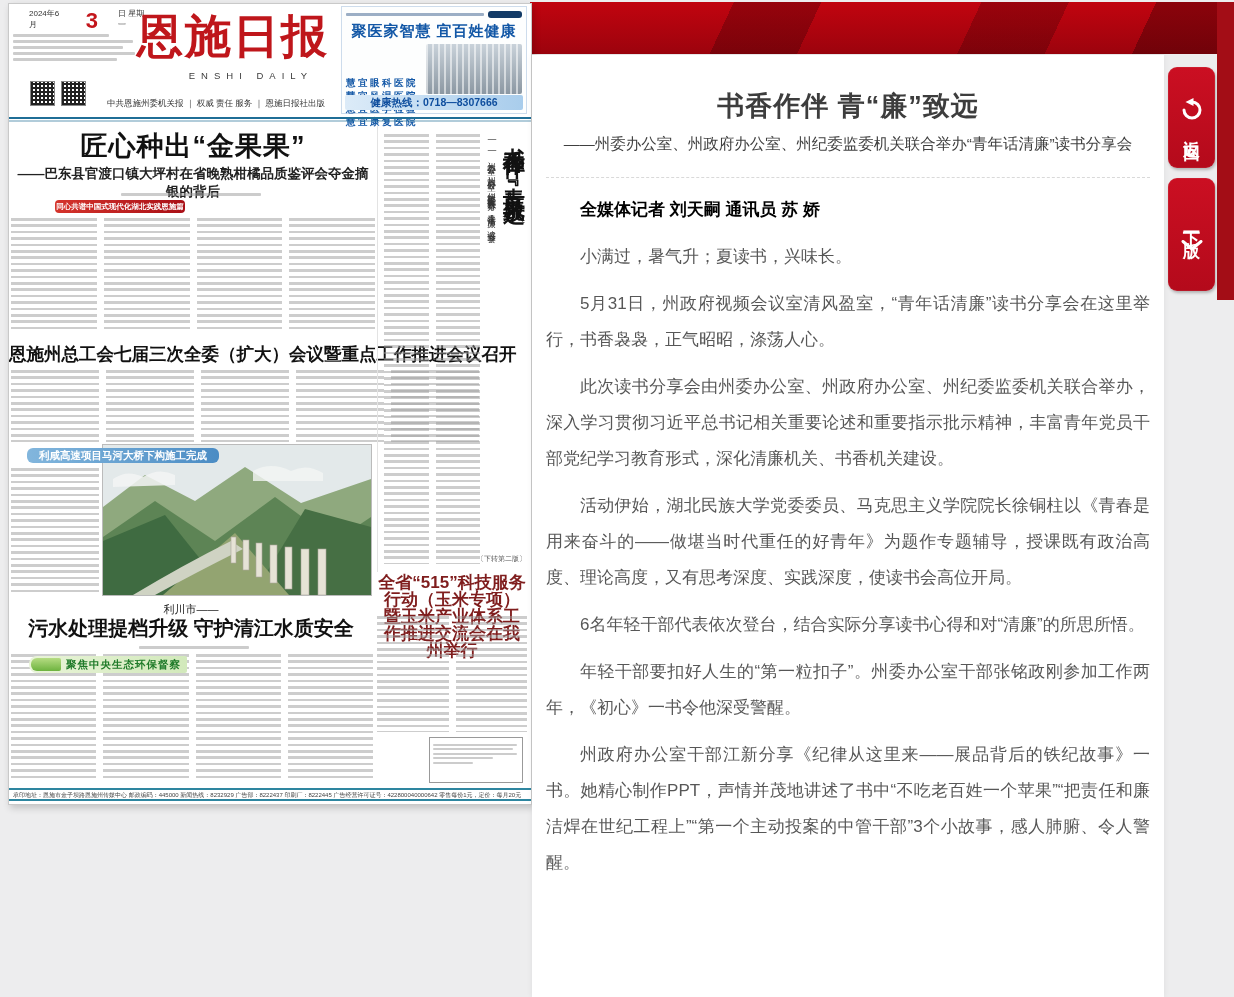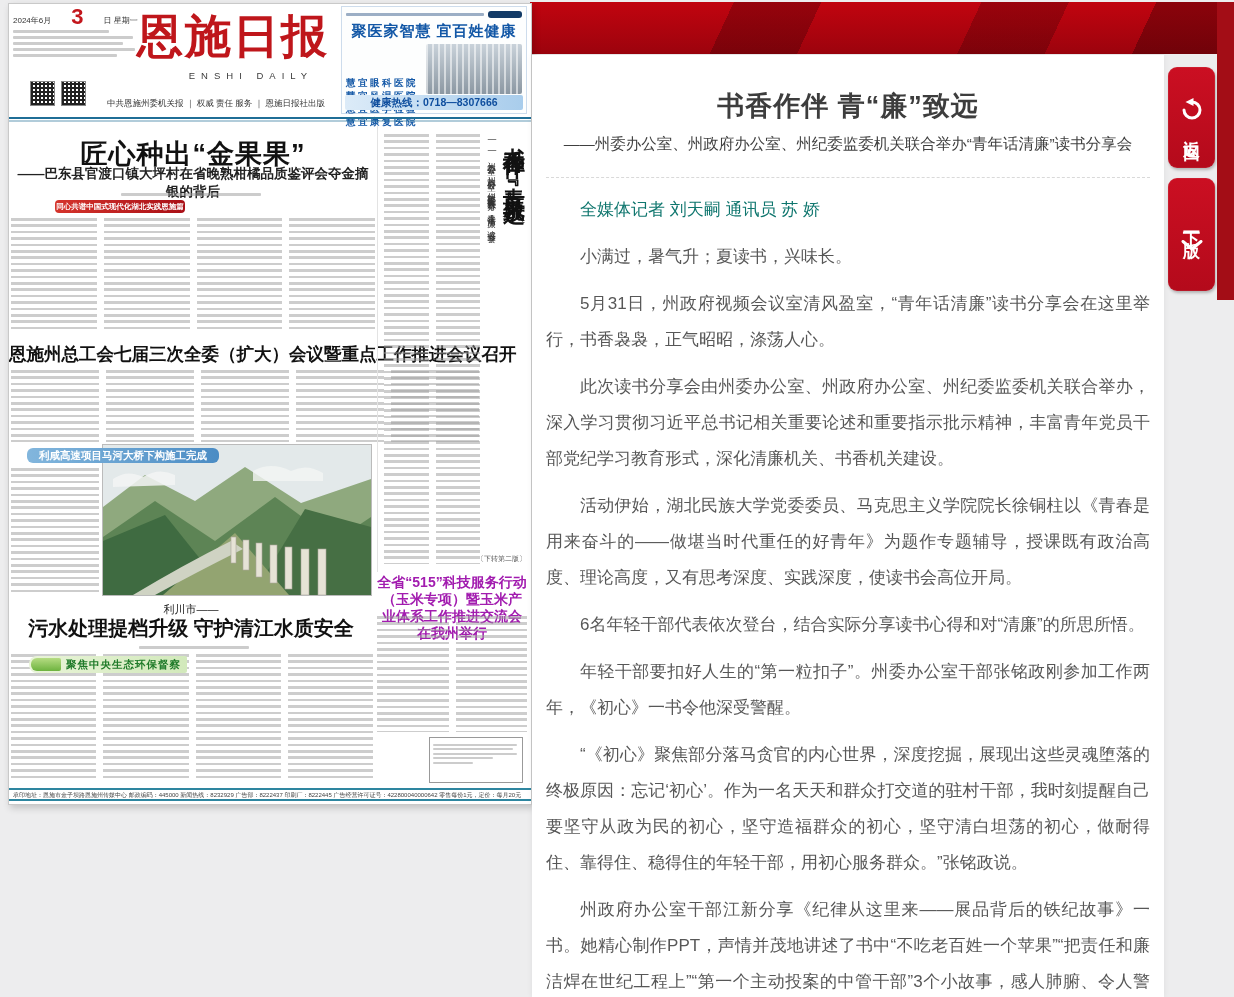--- a/index.html
+++ b/index.html
@@ -21,34 +21,34 @@
   .vbtn.back{height:101px;}
   .vbtn.next{height:113px;}
   .vbtn svg{display:block;}
 
   
   .reader{position:absolute;left:532px;top:55px;width:632px;height:942px;background:#fff;
     box-shadow:0 0 6px rgba(0,0,0,.07);padding:0 14px;box-sizing:border-box;overflow:hidden;}
   .reader h1{margin:33px 0 10px;text-align:center;font-size:27px;font-weight:700;color:#3d3d3d;letter-spacing:1px;}
   .reader h2{margin:0 0 22px;text-align:center;font-size:15.5px;font-weight:400;color:#3f3f3f;}
   .reader .dash{border:none;border-top:1px dashed #d9d9d9;margin:0 0 14px;}
-  .reader .byline{font-size:17px;color:#0f766e;line-height:36px;text-indent:2em;margin:8px 0 11px;}
+  .reader .byline{font-size:17px;color:#000000;line-height:36px;text-indent:2em;margin:8px 0 11px;font-weight:bold;}
   .reader p{font-size:17px;color:#575757;line-height:36px;text-indent:2em;margin:0 0 11px;text-align:justify;}
 
   
   .paper{position:absolute;left:8px;top:3px;width:522px;height:800px;background:#fff;
     border:1px solid #c9c9c9;box-shadow:2px 3px 7px rgba(0,0,0,.18);overflow:hidden;cursor:pointer;}
   .abs{position:absolute;}
   .ph-line{height:3px;background:#9a9a9a;opacity:.5;border-radius:1px;margin:3px 0;}
   .cols{display:flex;gap:7px;}
   .cols .col{flex:1;background:repeating-linear-gradient(#9b9b9b 0 2.6px, transparent 2.6px 6.4px);opacity:.5;}
 
   
   .mh-left{left:4px;top:4px;width:138px;height:104px;}
-  .date-row{display:flex;align-items:flex-end;gap:20px;color:#333;}
+  .date-row{display:flex;align-items:flex-end;gap:20px;color:#333;margin-left:16px;}
   .date-small{font-size:8px;}
   .date-big{font-size:22px;font-weight:bold;color:#c3161c;line-height:18px;}
   .qr-row{position:absolute;left:18px;top:74px;display:flex;gap:8px;}
   .qr{width:23px;height:23px;
     background-image:repeating-linear-gradient(0deg,#222 0 2px,transparent 2px 4px),repeating-linear-gradient(90deg,#222 0 2px,#fff 2px 4px);
     outline:1px solid #888;}
   .np-title{left:128px;top:2px;width:192px;text-align:center;font-family:"DejaVu Serif","Liberation Serif",serif;
     font-size:46px;font-weight:bold;color:#bf161b;letter-spacing:2px;line-height:60px;}
   .np-en{left:146px;top:66px;width:192px;text-align:center;font-size:9.5px;letter-spacing:6px;color:#3c3c3c;}
   .org-line{left:72px;top:94px;width:270px;text-align:center;font-size:8.5px;color:#333;white-space:nowrap;}
@@ -63,21 +63,21 @@
   .hosp-list{flex:1;margin-top:32px;}
   .hosp{font-size:9.5px;color:#1257a6;letter-spacing:2.5px;line-height:13px;font-weight:bold;white-space:nowrap;}
   .bldg{width:96px;height:50px;border-radius:2px;
     background:repeating-linear-gradient(90deg, rgba(255,255,255,.55) 0 2px, transparent 2px 6px),linear-gradient(#c9d2da,#8b97a2);}
   .ad-hotline{position:absolute;left:3px;right:3px;bottom:3px;height:15px;line-height:15px;text-align:center;
     font-size:10.5px;font-weight:bold;color:#0f4e9e;background:linear-gradient(90deg,#dcebf8,#a9cdec);border-radius:2px;}
 
   .mh-rule{left:0;top:113px;width:522px;height:2px;background:#1f6e96;box-shadow:0 3px 0 rgba(31,110,150,.35);}
 
   
-  .lead-title{left:0;top:132px;width:368px;text-align:center;font-size:27px;font-weight:bold;color:#111;letter-spacing:1px;}
+  .lead-title{left:0;top:124px;width:368px;text-align:center;font-size:27px;font-weight:bold;color:#111;letter-spacing:1px;}
   .lead-sub{left:2px;top:161px;width:364px;text-align:center;font-size:13.5px;font-weight:bold;color:#222;}
   .lead-byline{left:112px;top:186px;width:140px;}
   .campaign{left:22px;top:196px;width:130px;height:13px;line-height:13px;text-align:center;border-radius:4px;
     font-size:7.5px;color:#fff;font-weight:bold;background:linear-gradient(90deg,#d5342c,#a90f16);margin-left:24px;}
   .lead-cols{left:2px;top:214px;width:364px;height:112px;}
 
   
   .union-title{left:0;top:338px;width:470px;text-align:center;font-size:17.5px;font-weight:bold;color:#111;white-space:nowrap;}
   .union-cols{left:2px;top:366px;width:468px;height:72px;}
 
@@ -100,21 +100,21 @@
   
   .feature{left:368px;top:122px;width:152px;height:446px;border-left:1px solid #e3e3e3;}
   .feat-cols{position:absolute;left:6px;top:8px;width:96px;height:430px;}
   .feat-sub{position:absolute;right:30px;top:8px;height:330px;writing-mode:vertical-rl;text-orientation:upright;
     font-size:8.5px;color:#333;letter-spacing:1px;line-height:16px;}
   .feat-title{position:absolute;right:1px;top:4px;height:340px;writing-mode:vertical-rl;text-orientation:upright;
     font-size:22px;font-weight:bold;color:#111;letter-spacing:3px;}
   .turn-note{position:absolute;right:4px;top:428px;font-size:7px;color:#555;}
 
   
-  .corn-title{left:368px;top:570px;width:150px;font-size:14px;font-weight:bold;color:#a21caf;line-height:17px;text-align:center;}
+  .corn-title{left:368px;top:570px;width:150px;font-size:17px;font-weight:bold;color:#7f1d1d;line-height:17px;text-align:center;}
   .corn-cols{left:368px;top:612px;width:150px;height:116px;}
   .notice{left:420px;top:733px;width:94px;height:46px;border:1px solid #999;box-sizing:border-box;padding:3px;}
   .notice .ph-line{height:2px;margin:2.5px 0;}
 
   
   .np-footer{left:0;top:784px;width:522px;height:13px;border-top:2px solid #2e86a0;border-bottom:2px solid #2e86a0;
     box-sizing:border-box;font-size:6px;color:#444;white-space:nowrap;overflow:hidden;line-height:9px;padding:1px 4px;}
 </style>
 </head>
 <body>
@@ -264,21 +264,20 @@
     <h2>——州委办公室、州政府办公室、州纪委监委机关联合举办“青年话清廉”读书分享会</h2>
     <hr class="dash">
     <div class="byline">全媒体记者 刘天嗣 通讯员 苏 娇</div>
     <div class="paras">
         <p>小满过，暑气升；夏读书，兴味长。</p>
         <p>5月31日，州政府视频会议室清风盈室，“青年话清廉”读书分享会在这里举行，书香袅袅，正气昭昭，涤荡人心。</p>
         <p>此次读书分享会由州委办公室、州政府办公室、州纪委监委机关联合举办，深入学习贯彻习近平总书记相关重要论述和重要指示批示精神，丰富青年党员干部党纪学习教育形式，深化清廉机关、书香机关建设。</p>
         <p>活动伊始，湖北民族大学党委委员、马克思主义学院院长徐铜柱以《青春是用来奋斗的——做堪当时代重任的好青年》为题作专题辅导，授课既有政治高度、理论高度，又有思考深度、实践深度，使读书会高位开局。</p>
         <p>6名年轻干部代表依次登台，结合实际分享读书心得和对“清廉”的所思所悟。</p>
         <p>年轻干部要扣好人生的“第一粒扣子”。州委办公室干部张铭政刚参加工作两年，《初心》一书令他深受警醒。</p>
-        <p>“《初心》聚焦部分落马贪官的内心世界，深度挖掘，展现出这些灵魂堕落的终极原因：忘记‘初心’。作为一名天天和群众打交道的驻村干部，我时刻提醒自己要坚守从政为民的初心，坚守造福群众的初心，坚守清白坦荡的初心，做耐得住、靠得住、稳得住的年轻干部，用初心服务群众。”张铭政说。</p>
         <p>州政府办公室干部江新分享《纪律从这里来——展品背后的铁纪故事》一书。她精心制作PPT，声情并茂地讲述了书中“不吃老百姓一个苹果”“把责任和廉洁焊在世纪工程上”“第一个主动投案的中管干部”3个小故事，感人肺腑、令人警醒。</p>
       </div>
   </div>
 
   <div class="btn-col">
     <button class="vbtn back">
       <span>
         <svg width="24" height="22" viewBox="0 0 24 22">
           <path d="M12 4 a8 8 0 1 1 -8 8" fill="none" stroke="#fff" stroke-width="3" stroke-linecap="round"></path>
           <path d="M13.5 0 L5.5 4 L13.5 8 Z" fill="#fff"></path>

